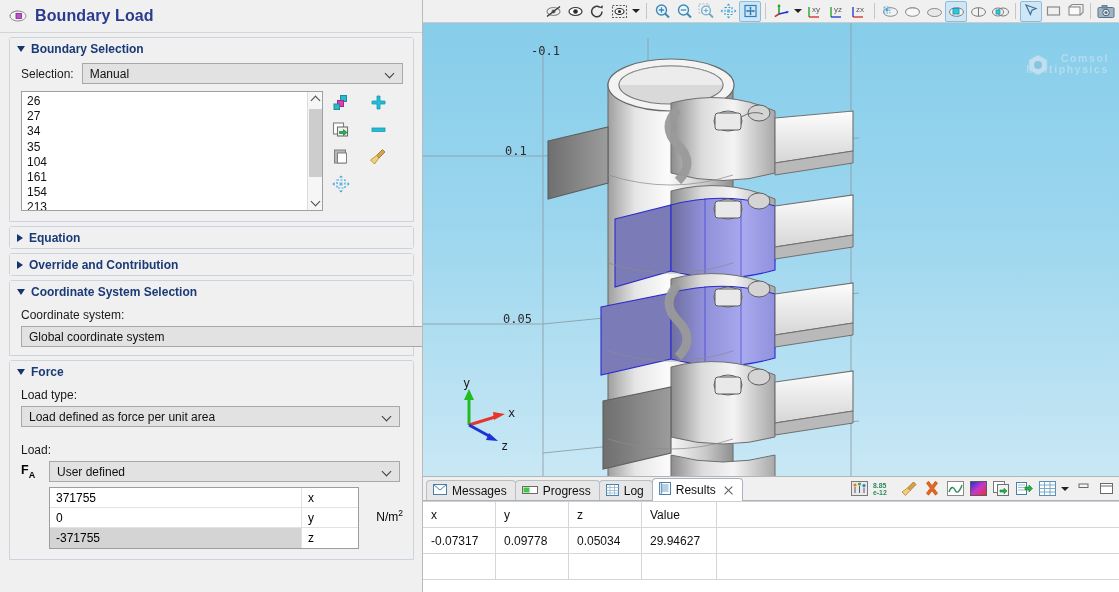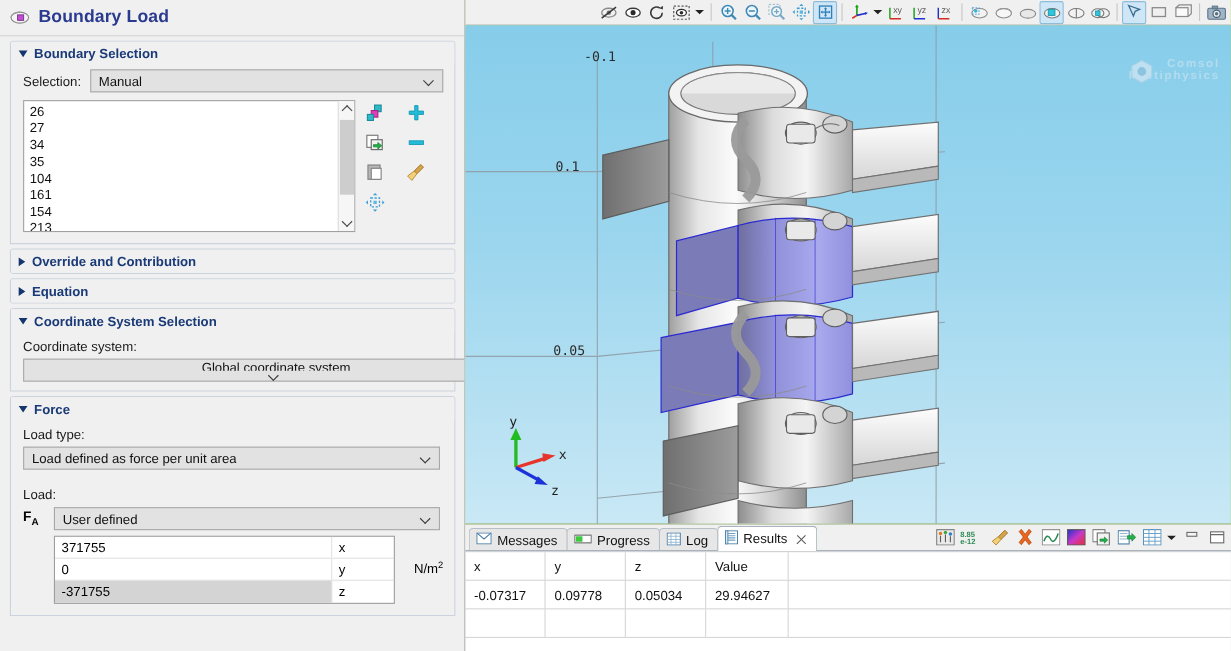--- a/index.html
+++ b/index.html
@@ -290,39 +290,39 @@
               </svg>
             </div>
           </div>
         </div>
       </div>
     </div>
 
     <div class="section collapsed">
       <div class="section-header">
         <span class="tri right"></span>
-        <span>Override and Contribution</span>
+        <span>Equation</span>
       </div>
     </div>
 
     <div class="section collapsed">
       <div class="section-header">
         <span class="tri right"></span>
-        <span>Equation</span>
+        <span>Override and Contribution</span>
       </div>
     </div>
 
     <div class="section">
       <div class="section-header">
         <span class="tri down"></span>
         <span>Coordinate System Selection</span>
       </div>
       <div class="section-body" style="padding-bottom:8px;">
         <div class="field-label">Coordinate system:</div>
-        <div class="combo" style="width:457px;flex-direction:column;">
+        <div class="combo" style="width:457px;">
           <span class="cv">Global coordinate system</span>
           <span class="chev"></span>
         </div>
       </div>
     </div>
 
     <div class="section" style="min-height:200px;">
       <div class="section-header">
         <span class="tri down"></span>
         <span>Force</span>

